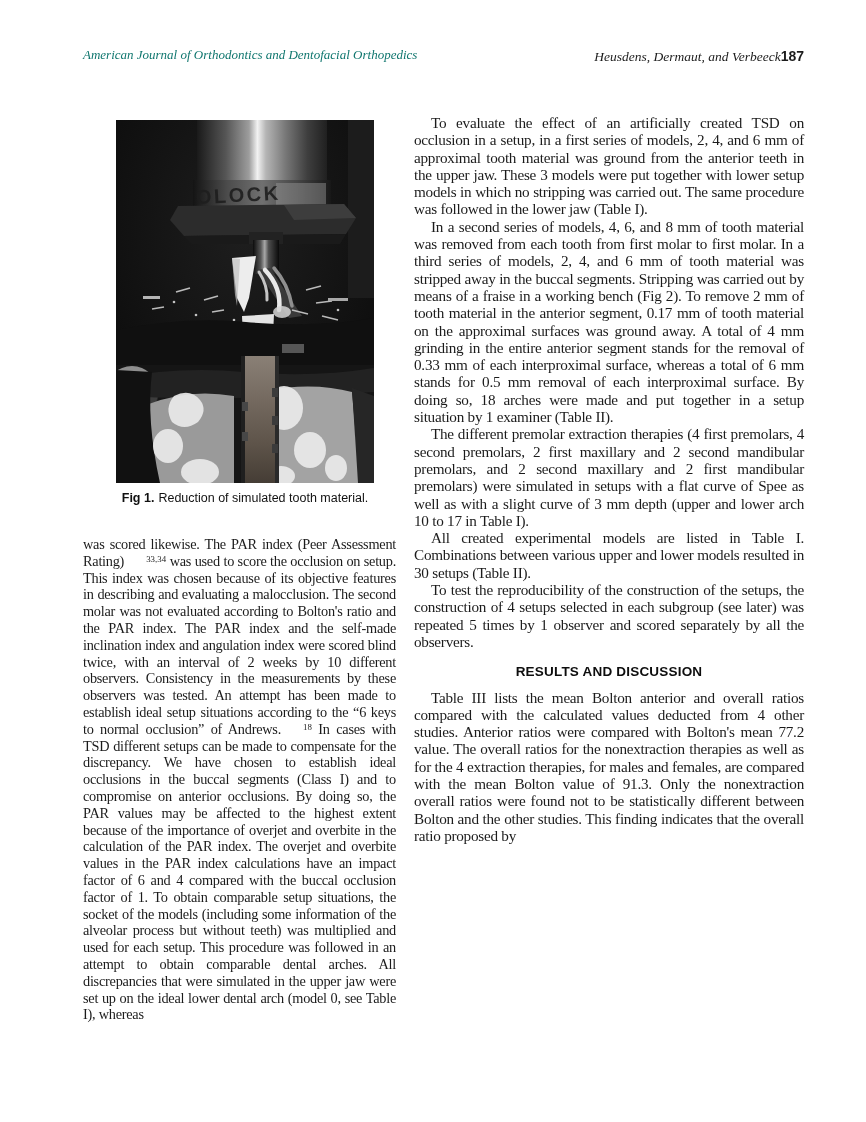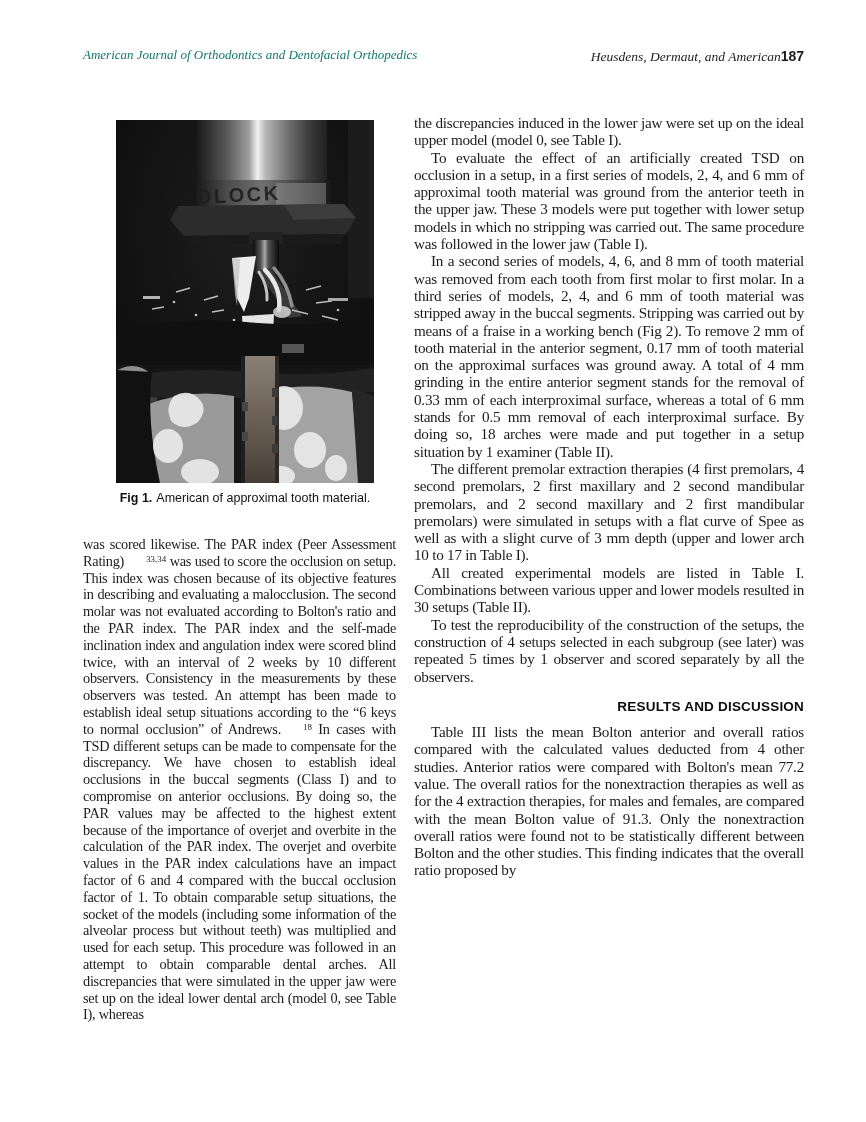--- a/index.html
+++ b/index.html
@@ -48,32 +48,32 @@
   .col p.noindent{text-indent:0;}
   sup{
     font-size:0.62em;line-height:0;
     position:relative;top:-0.45em;vertical-align:baseline;
     letter-spacing:0;
     padding-left:22px;
   }
   h2.results{
     font-family:"Liberation Sans",sans-serif;
     font-size:13.5px;font-weight:bold;letter-spacing:0.2px;
-    margin:13px 0 8px 0;text-align:right;color:#0d0d0d;
+    margin:13px 0 8px 0;text-align:center;color:#0d0d0d;
   }
 </style>
 </head>
 <body>
 
 <div class="hdr-left">
   <div>American Journal of Orthodontics and Dentofacial Orthopedics</div>
 </div>
 
 <div class="hdr-right">
-  <span class="authors">Heusdens, Dermaut, and American</span><span class="pagenum">187</span>
+  <span class="authors">Heusdens, Dermaut, and Verbeeck</span><span class="pagenum">187</span>
 </div>
 
 <figure class="fig2">
   <svg width="258" height="363" viewBox="0 0 258 363">
     <defs>
       <radialGradient id="gbg" cx="0.5" cy="0.3" r="0.9">
         <stop offset="0" stop-color="#1e1e1e"></stop>
           <stop offset="1" stop-color="#060606"></stop>
       </radialGradient>
       <linearGradient id="gcyl" x1="0" y1="0" x2="1" y2="0">
@@ -188,30 +188,29 @@
         <rect x="159" y="236" width="4" height="127" fill="#2a2a2a"></rect>
         <rect x="156" y="268" width="6" height="9" fill="#3b3b3b"></rect>
         <rect x="156" y="296" width="6" height="9" fill="#3b3b3b"></rect>
         <rect x="156" y="324" width="6" height="9" fill="#3b3b3b"></rect>
         <rect x="126" y="282" width="6" height="9" fill="#474747"></rect>
         <rect x="126" y="312" width="6" height="9" fill="#474747"></rect>
       </g>
     </g>
   </svg>
   <figcaption>
-    <b>Fig 1.</b><span>American of approximal tooth material.</span>
+    <b>Fig 1.</b><span>Reduction of simulated tooth material.</span>
   </figcaption>
 </figure>
 
 <div class="col col-left">
   <p class="noindent">was scored likewise. The PAR index (Peer Assessment Rating)<sup>33,34</sup> was used to score the occlusion on setup. This index was chosen because of its objective features in describing and evaluating a malocclusion. The second molar was not evaluated according to Bolton's ratio and the PAR index. The PAR index and the self-made inclination index and angulation index were scored blind twice, with an interval of 2 weeks by 10 different observers. Consistency in the measurements by these observers was tested. An attempt has been made to establish ideal setup situations according to the “6 keys to normal occlusion” of Andrews.<sup>18</sup> In cases with TSD different setups can be made to compensate for the discrepancy. We have chosen to establish ideal occlusions in the buccal segments (Class I) and to compromise on anterior occlusions. By doing so, the PAR values may be affected to the highest extent because of the importance of overjet and overbite in the calculation of the PAR index. The overjet and overbite values in the PAR index calculations have an impact factor of 6 and 4 compared with the buccal occlusion factor of 1. To obtain comparable setup situations, the socket of the models (including some information of the alveolar process but without teeth) was multiplied and used for each setup. This procedure was followed in an attempt to obtain comparable dental arches. All discrepancies that were simulated in the upper jaw were set up on the ideal lower dental arch (model 0, see Table I), whereas</p>
 </div>
 
 <div class="col col-right">
-  <p class="noindent">the discrepancies induced in the lower jaw were set up on the ideal upper model (model 0, see Table I).</p>
   <p>To evaluate the effect of an artificially created TSD on occlusion in a setup, in a first series of models, 2, 4, and 6 mm of approximal tooth material was ground from the anterior teeth in the upper jaw. These 3 models were put together with lower setup models in which no stripping was carried out. The same procedure was followed in the lower jaw (Table I).</p>
   <p>In a second series of models, 4, 6, and 8 mm of tooth material was removed from each tooth from first molar to first molar. In a third series of models, 2, 4, and 6 mm of tooth material was stripped away in the buccal segments. Stripping was carried out by means of a fraise in a working bench (Fig 2). To remove 2 mm of tooth material in the anterior segment, 0.17 mm of tooth material on the approximal surfaces was ground away. A total of 4 mm grinding in the entire anterior segment stands for the removal of 0.33 mm of each interproximal surface, whereas a total of 6 mm stands for 0.5 mm removal of each interproximal surface. By doing so, 18 arches were made and put together in a setup situation by 1 examiner (Table II).</p>
   <p>The different premolar extraction therapies (4 first premolars, 4 second premolars, 2 first maxillary and 2 second mandibular premolars, and 2 second maxillary and 2 first mandibular premolars) were simulated in setups with a flat curve of Spee as well as with a slight curve of 3 mm depth (upper and lower arch 10 to 17 in Table I).</p>
   <p>All created experimental models are listed in Table I. Combinations between various upper and lower models resulted in 30 setups (Table II).</p>
   <p>To test the reproducibility of the construction of the setups, the construction of 4 setups selected in each subgroup (see later) was repeated 5 times by 1 observer and scored separately by all the observers.</p>
   <h2 class="results">RESULTS AND DISCUSSION</h2>
   <p>Table III lists the mean Bolton anterior and overall ratios compared with the calculated values deducted from 4 other studies. Anterior ratios were compared with Bolton's mean 77.2 value. The overall ratios for the nonextraction therapies as well as for the 4 extraction therapies, for males and females, are compared with the mean Bolton value of 91.3. Only the nonextraction overall ratios were found not to be statistically different between Bolton and the other studies. This finding indicates that the overall ratio proposed by</p>
 </div>
 
 </body></html>

